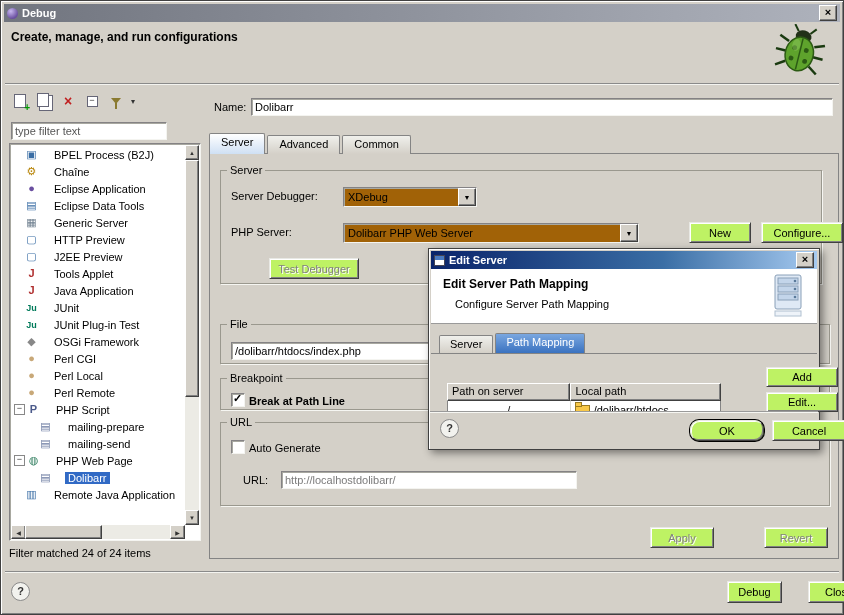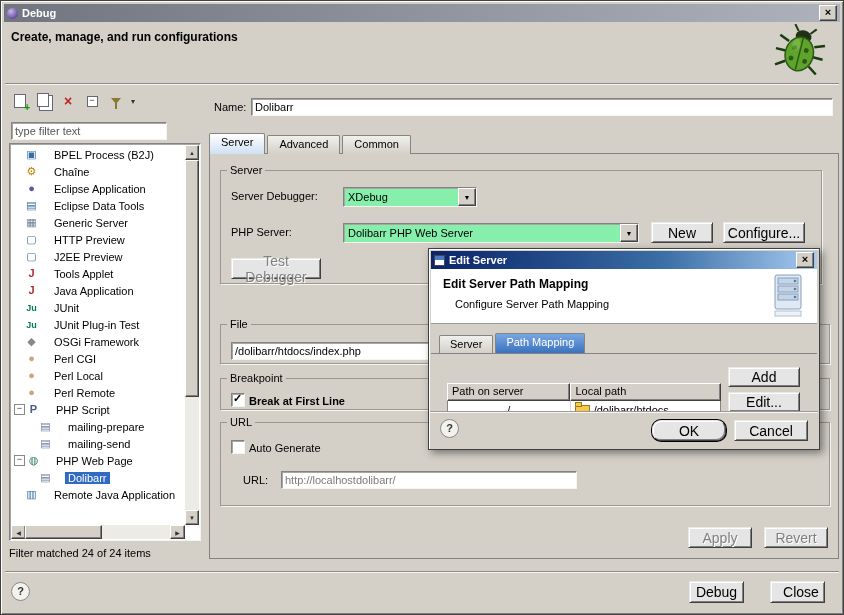--- a/index.html
+++ b/index.html
@@ -19,28 +19,28 @@
     line-height:12px;text-align:center;border:1px solid;border-color:#fff #404040 #404040 #fff;
     box-shadow:inset -1px -1px 0 #808080;cursor:default;}
 
   
   .header{position:absolute;left:4px;top:21px;right:4px;height:60px;background:#d4d0c8;}
   .header .htxt{position:absolute;left:6px;top:8px;font-size:12px;font-weight:bold;}
   .bug{position:absolute;right:12px;top:2px;}
   .hr{position:absolute;left:4px;right:4px;height:0;border-top:1px solid #8a8a8a;border-bottom:1px solid #f4f4f0;}
 
   
-  .btn{background:#e5e5e5;border:1px solid;border-color:#e8e8e4 #404040 #404040 #e8e8e4;
+  .btn{background:#bef264;border:1px solid;border-color:#e8e8e4 #404040 #404040 #e8e8e4;
     box-shadow:inset 1px 1px 0 #fff, inset -1px -1px 0 #808080;
-    font-family:inherit;font-size:14px;text-align:center;display:flex;align-items:center;justify-content:center;}
+    font-family:inherit;font-size:11px;text-align:center;display:flex;align-items:center;justify-content:center;margin-left:38px;}
   .btn.dis{color:#808080;text-shadow:1px 1px 0 #fff;}
   .btn.def{box-shadow:0 0 0 1px #000, inset 1px 1px 0 #fff, inset -1px -1px 0 #808080;border-radius:9px;}
   .inp{position:absolute;background:#fff;border:1px solid;border-color:#848284 #f4f4f0 #f4f4f0 #848284;
     box-shadow:inset 1px 1px 0 #a8a8a0;font-family:inherit;font-size:11px;padding:1px 3px;height:14px;}
-  .combo{position:absolute;height:18px;background:#86efac;border:1px solid;
+  .combo{position:absolute;height:18px;background:#a16207;border:1px solid;
     border-color:#848284 #f4f4f0 #f4f4f0 #848284;box-shadow:inset 1px 1px 0 #a8a8a0;
     display:flex;align-items:center;gap:40px;}
   .cval{flex:1;padding:0 4px;white-space:nowrap;overflow:hidden;}
   .cbtn{width:16px;height:16px;flex:none;background:#d4d0c8;border:1px solid;
     border-color:#fff #404040 #404040 #fff;box-shadow:inset -1px -1px 0 #808080;
     font-size:7px;display:flex;align-items:center;justify-content:center;color:#000;}
   .cb{display:inline-block;width:12px;height:12px;background:#fff;border:1px solid;
     border-color:#848284 #f4f4f0 #f4f4f0 #848284;box-shadow:inset 1px 1px 0 #a8a8a0;
     vertical-align:middle;position:relative;}
   .cb .ck{position:absolute;left:1px;top:-2px;font-size:11px;font-weight:bold;font-style:normal;}
@@ -353,21 +353,21 @@
     <fieldset style="left:10px;top:164px;width:608px;height:44px">
       <legend>File</legend>
       <input class="inp" style="left: 10px; top: 12px; width: 556px;" value="/dolibarr/htdocs/index.php">
     </fieldset>
 
     <fieldset style="left:10px;top:218px;width:608px;height:36px">
       <legend>Breakpoint</legend>
       <span class="cb" style="position:absolute;left:10px;top:9px">
             <i class="ck">✓</i>
           </span>
-      <span class="rowlbl" style="left:28px;top:11px;font-weight:bold">Break at First Line</span>
+      <span class="rowlbl" style="left:28px;top:11px;font-weight:bold">Break at Path Line</span>
     </fieldset>
 
     <fieldset style="left:10px;top:262px;width:608px;height:88px">
       <legend>URL</legend>
       <span class="cb" style="position:absolute;left:10px;top:12px"></span>
       <span class="rowlbl" style="left:28px;top:14px">Auto Generate</span>
       <span class="rowlbl" style="left:22px;top:46px">URL:</span>
       <input class="inp" style="left: 60px; top: 43px; width: 288px; color: rgb(123, 123, 123);" value="http://localhostdolibarr/">
     </fieldset>
 

